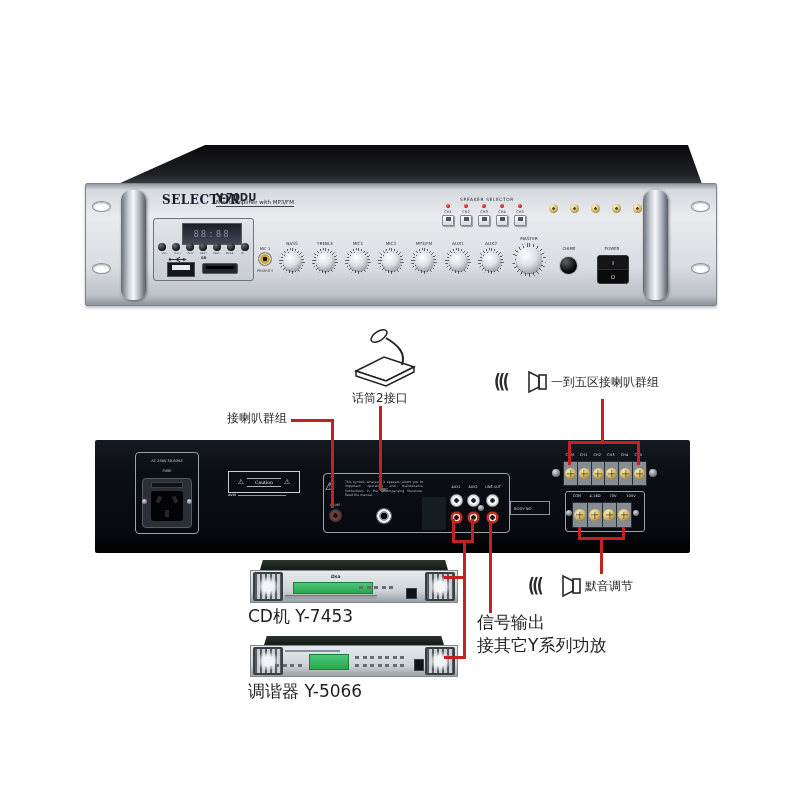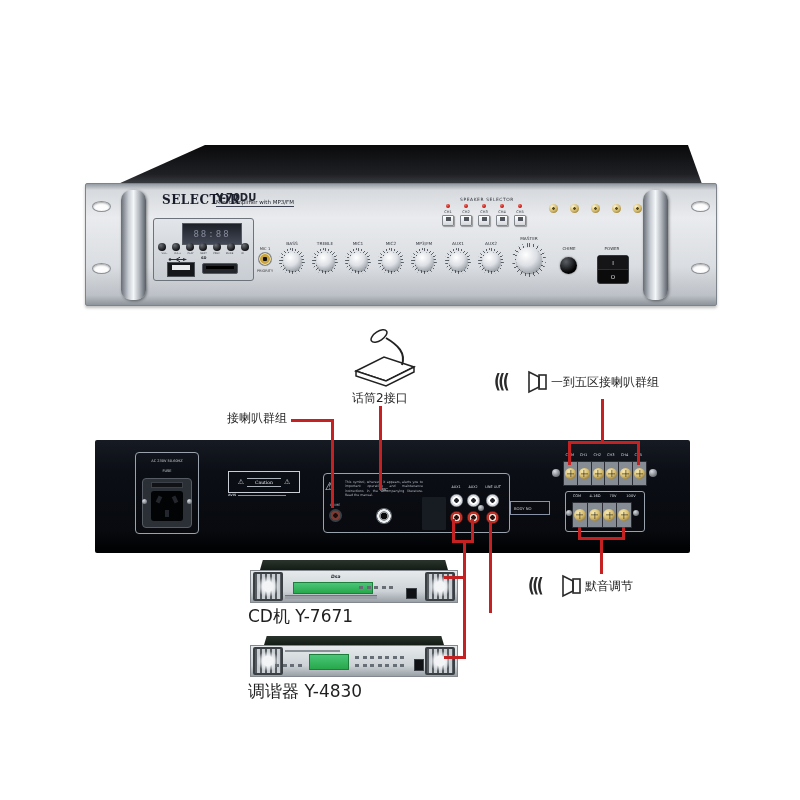--- a/index.html
+++ b/index.html
@@ -450,41 +450,43 @@
 
   <div class="abs spk-row" style="left:528px;top:572px;">
     <span class="waves">(((</span>
     <svg width="34" height="28" viewBox="0 0 34 28">
       <path d="M16 4 L26 9 L26 19 L16 24 Z" fill="none" stroke="#2a2a2a" stroke-width="1.6"></path>
       <rect x="26" y="7" width="7" height="14" fill="none" stroke="#2a2a2a" stroke-width="1.6"></rect>
     </svg>
     <span class="cn">默音调节</span>
   </div>
   <div class="abs cn2" style="left:477px;top:611px;line-height:22.5px;">
+    <div>信号输出</div>
+    <div>接其它Y系列功放</div>
   </div>
 
   <div class="abs dev" style="left:250px;top:560px;">
     <div class="dev-lid"></div>
     <div class="dev-body">
       <div class="dev-handle" style="left:2px;"></div>
       <div class="dev-handle" style="right:2px;"></div>
       <div class="dev-brand" style="left:80px;top:3px;">Dsa</div>
       <div class="dev-disp" style="left:42px;top:11px;width:78px;height:10px;"></div>
       <div class="dev-slot" style="left:34px;top:24px;width:92px;"></div>
       <div class="dev-dots" style="left:108px;top:15px;">
           <i></i>
           <i></i>
           <i></i>
           <i></i>
           <i></i>
         </div>
       <div class="dev-btn" style="left:155px;top:17px;width:9px;height:9px;"></div>
     </div>
   </div>
-  <div class="abs cn2" style="left:248px;top:605px;">CD机 Y-7671</div>
+  <div class="abs cn2" style="left:248px;top:605px;">CD机 Y-7453</div>
 
   <div class="abs dev" style="left:250px;top:636px;">
     <div class="dev-lid" style="margin:0 14px;height:9px;"></div>
     <div class="dev-body" style="height:32px;">
       <div class="dev-handle" style="left:2px;"></div>
       <div class="dev-handle" style="right:2px;"></div>
       <div class="dev-bar" style="left:34px;top:4px;width:55px;"></div>
       <div class="dev-disp" style="left:58px;top:8px;width:38px;height:14px;"></div>
       <div class="dev-dots" style="left:104px;top:10px;">
           <i></i>
@@ -506,15 +508,15 @@
         </div>
       <div class="dev-dots" style="left:24px;top:18px;">
           <i></i>
           <i></i>
           <i></i>
           <i></i>
         </div>
       <div class="dev-btn" style="left:163px;top:13px;width:8px;height:10px;"></div>
     </div>
   </div>
-  <div class="abs cn2" style="left:248px;top:680px;">调谐器 Y-4830</div>
+  <div class="abs cn2" style="left:248px;top:680px;">调谐器 Y-5066</div>
 
 </div>
 
 </body></html>

